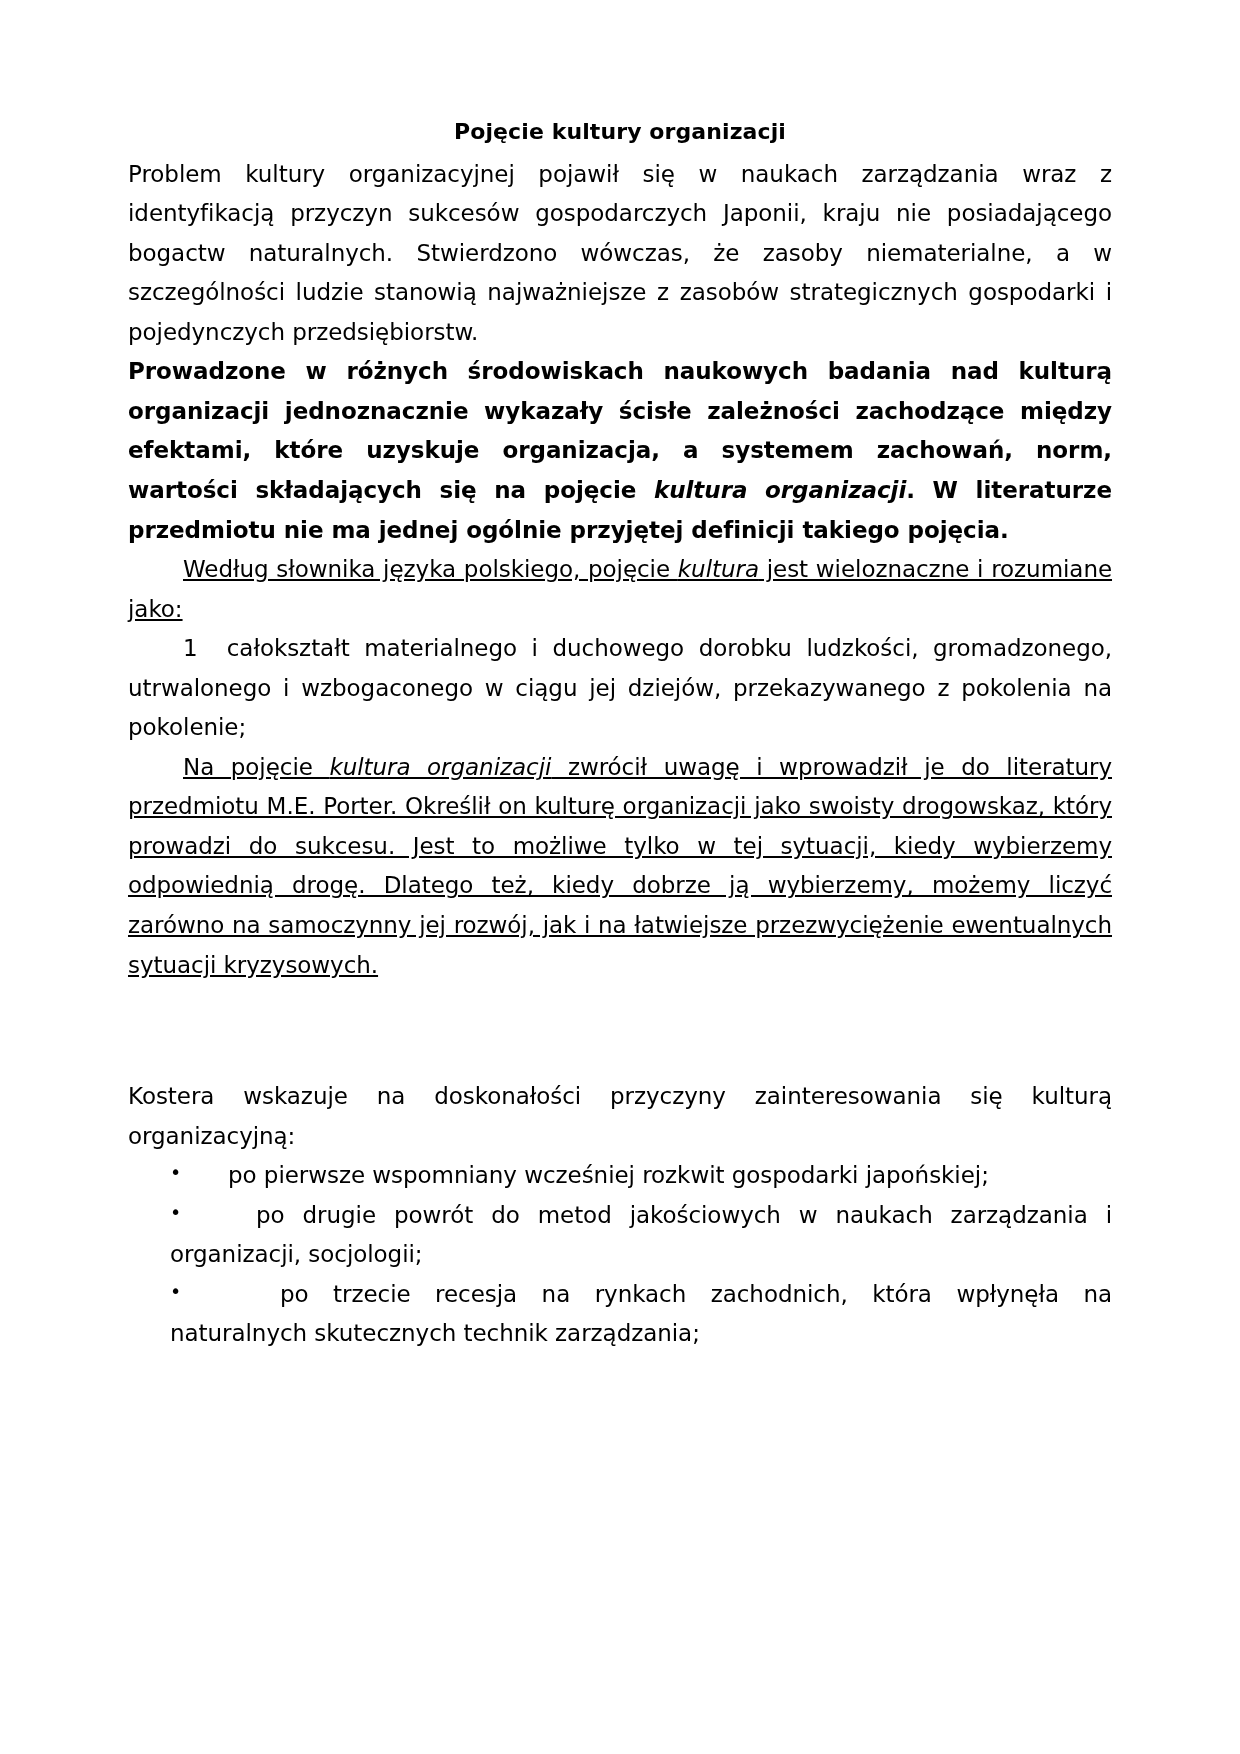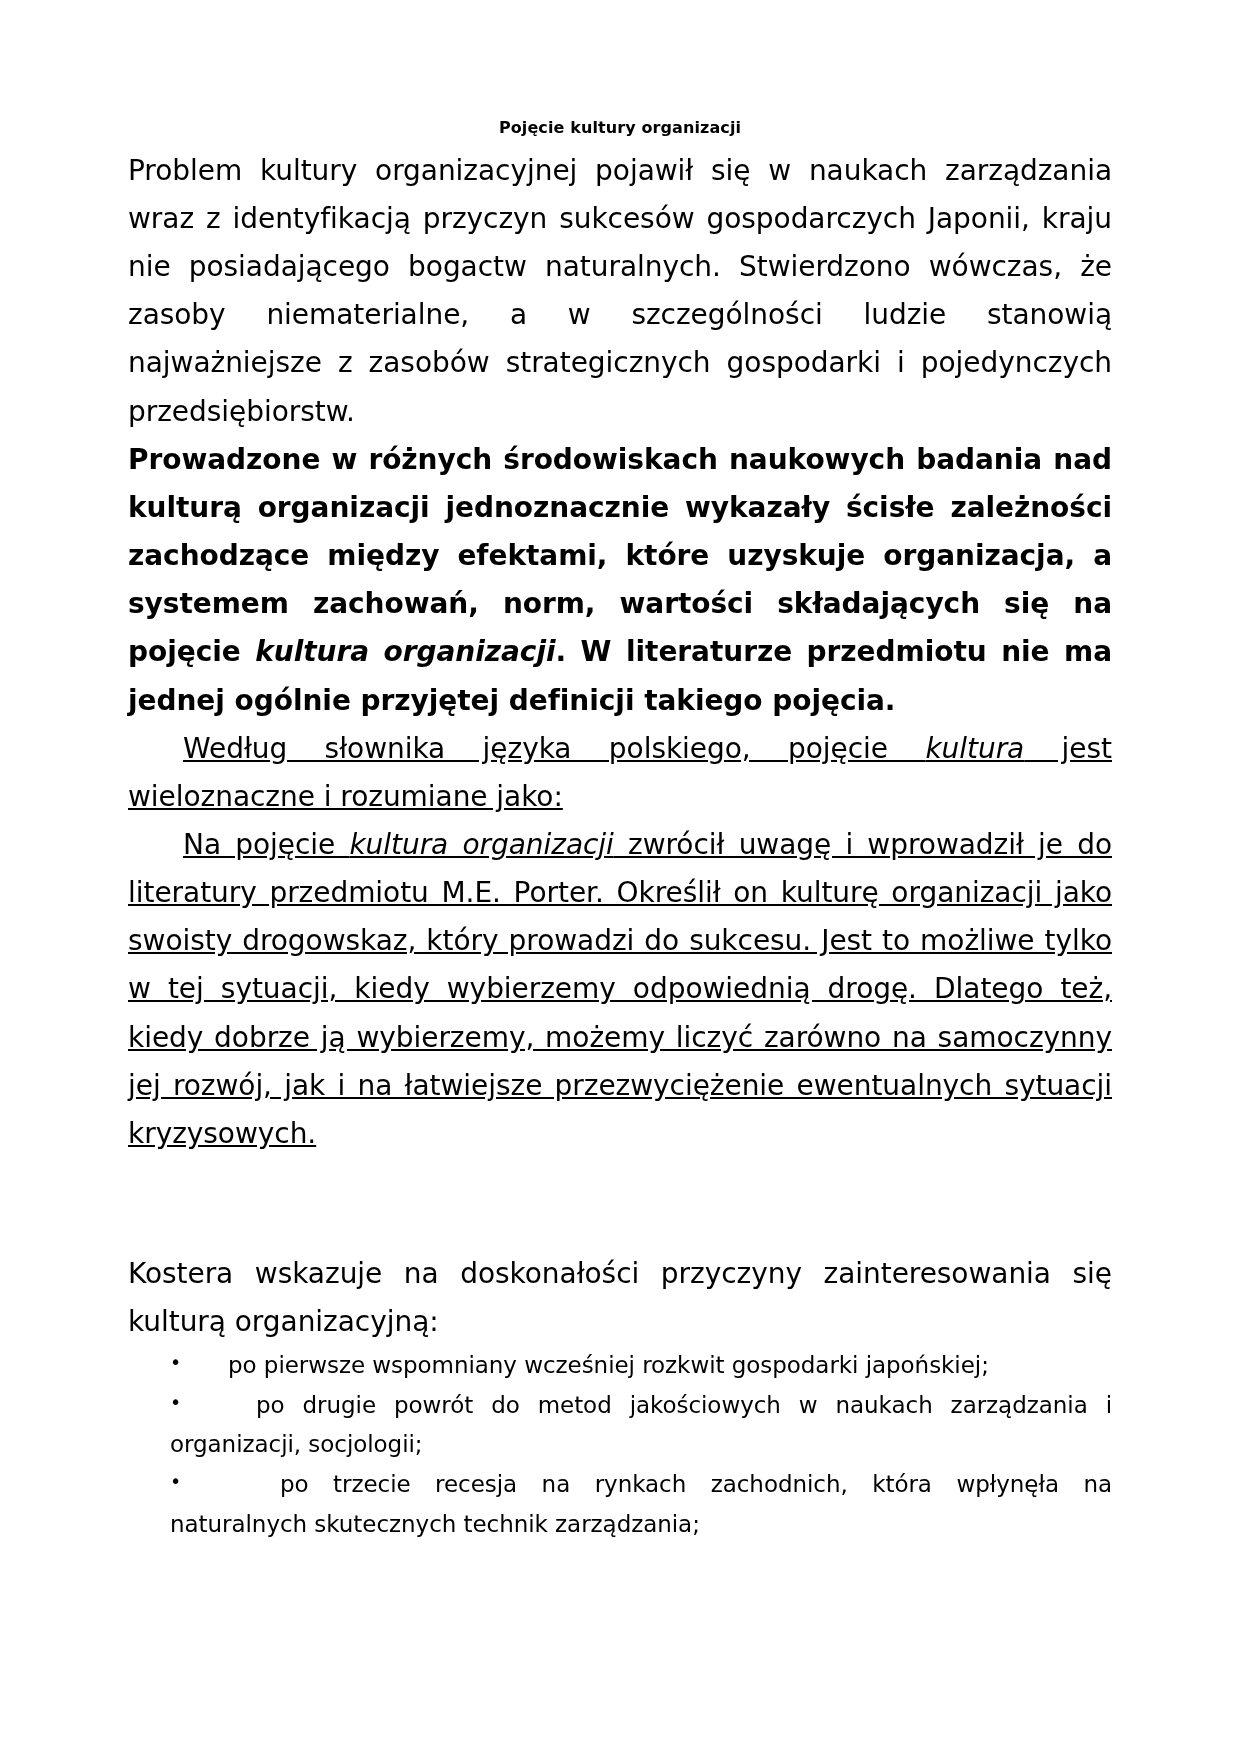--- a/index.html
+++ b/index.html
@@ -17,29 +17,29 @@
   .page {
     position: relative;
     width: 1240px;
     height: 1754px;
     background: #ffffff;
     box-sizing: border-box;
     padding: 118px 128px 0 128px;
   }
   .doc-title {
     text-align: center;
-    font-size: 16px;
+    font-size: 22px;
     font-weight: bold;
     line-height: 1.30;
     margin: 0 0 8px 0;
     letter-spacing: 0.1px;
   }
   p.para {
     margin: 0;
-    font-size: 28px;
+    font-size: 23px;
     line-height: 1.72;
     text-align: justify;
     text-justify: inter-word;
     letter-spacing: -0.05px;
   }
   .strong-para {
     font-weight: 700;
   }
   .indent {
     text-indent: 55px;
@@ -95,20 +95,21 @@
   <h1 class="doc-title">Pojęcie kultury organizacji</h1>
 
   <p class="para">Problem kultury organizacyjnej pojawił się w naukach zarządzania wraz z identyfikacją przyczyn sukcesów gospodarczych Japonii, kraju nie posiadającego bogactw naturalnych. Stwierdzono wówczas, że zasoby niematerialne, a w szczególności ludzie stanowią najważniejsze z zasobów strategicznych gospodarki i pojedynczych przedsiębiorstw.</p>
 
   <p class="para strong-para"><span>Prowadzone w różnych środowiskach naukowych badania nad kulturą organizacji jednoznacznie wykazały ścisłe zależności zachodzące między efektami, które uzyskuje organizacja, a systemem zachowań, norm, wartości składających się na pojęcie </span><em class="it">kultura organizacji</em><span>. W literaturze przedmiotu nie ma jednej ogólnie przyjętej definicji takiego pojęcia.</span></p>
 
   <p class="para indent"><span>Według słownika języka polskiego, pojęcie </span><em class="it">kultura</em><span> jest wieloznaczne i rozumiane jako:</span></p>
 
   <div class="list-block">
 
+    <p class="num-item"><span>1</span>&nbsp;&nbsp;<span>całokształt materialnego i duchowego dorobku ludzkości, gromadzonego, utrwalonego i wzbogaconego w ciągu jej dziejów, przekazywanego z pokolenia na pokolenie;</span></p>
 
 
   </div>
 
   <p class="para indent"><span>Na pojęcie </span><em class="it">kultura organizacji</em><span> zwrócił uwagę i wprowadził je do literatury przedmiotu M.E. Porter. Określił on kulturę organizacji jako swoisty drogowskaz, który prowadzi do sukcesu. Jest to możliwe tylko w tej sytuacji, kiedy wybierzemy odpowiednią drogę. Dlatego też, kiedy dobrze ją wybierzemy, możemy liczyć zarówno na samoczynny jej rozwój, jak i na łatwiejsze przezwyciężenie ewentualnych sytuacji kryzysowych.</span></p>
 
   <div class="gap-large"></div>
 
   <p class="para">Kostera wskazuje na doskonałości przyczyny zainteresowania się kulturą organizacyjną:</p>
 

